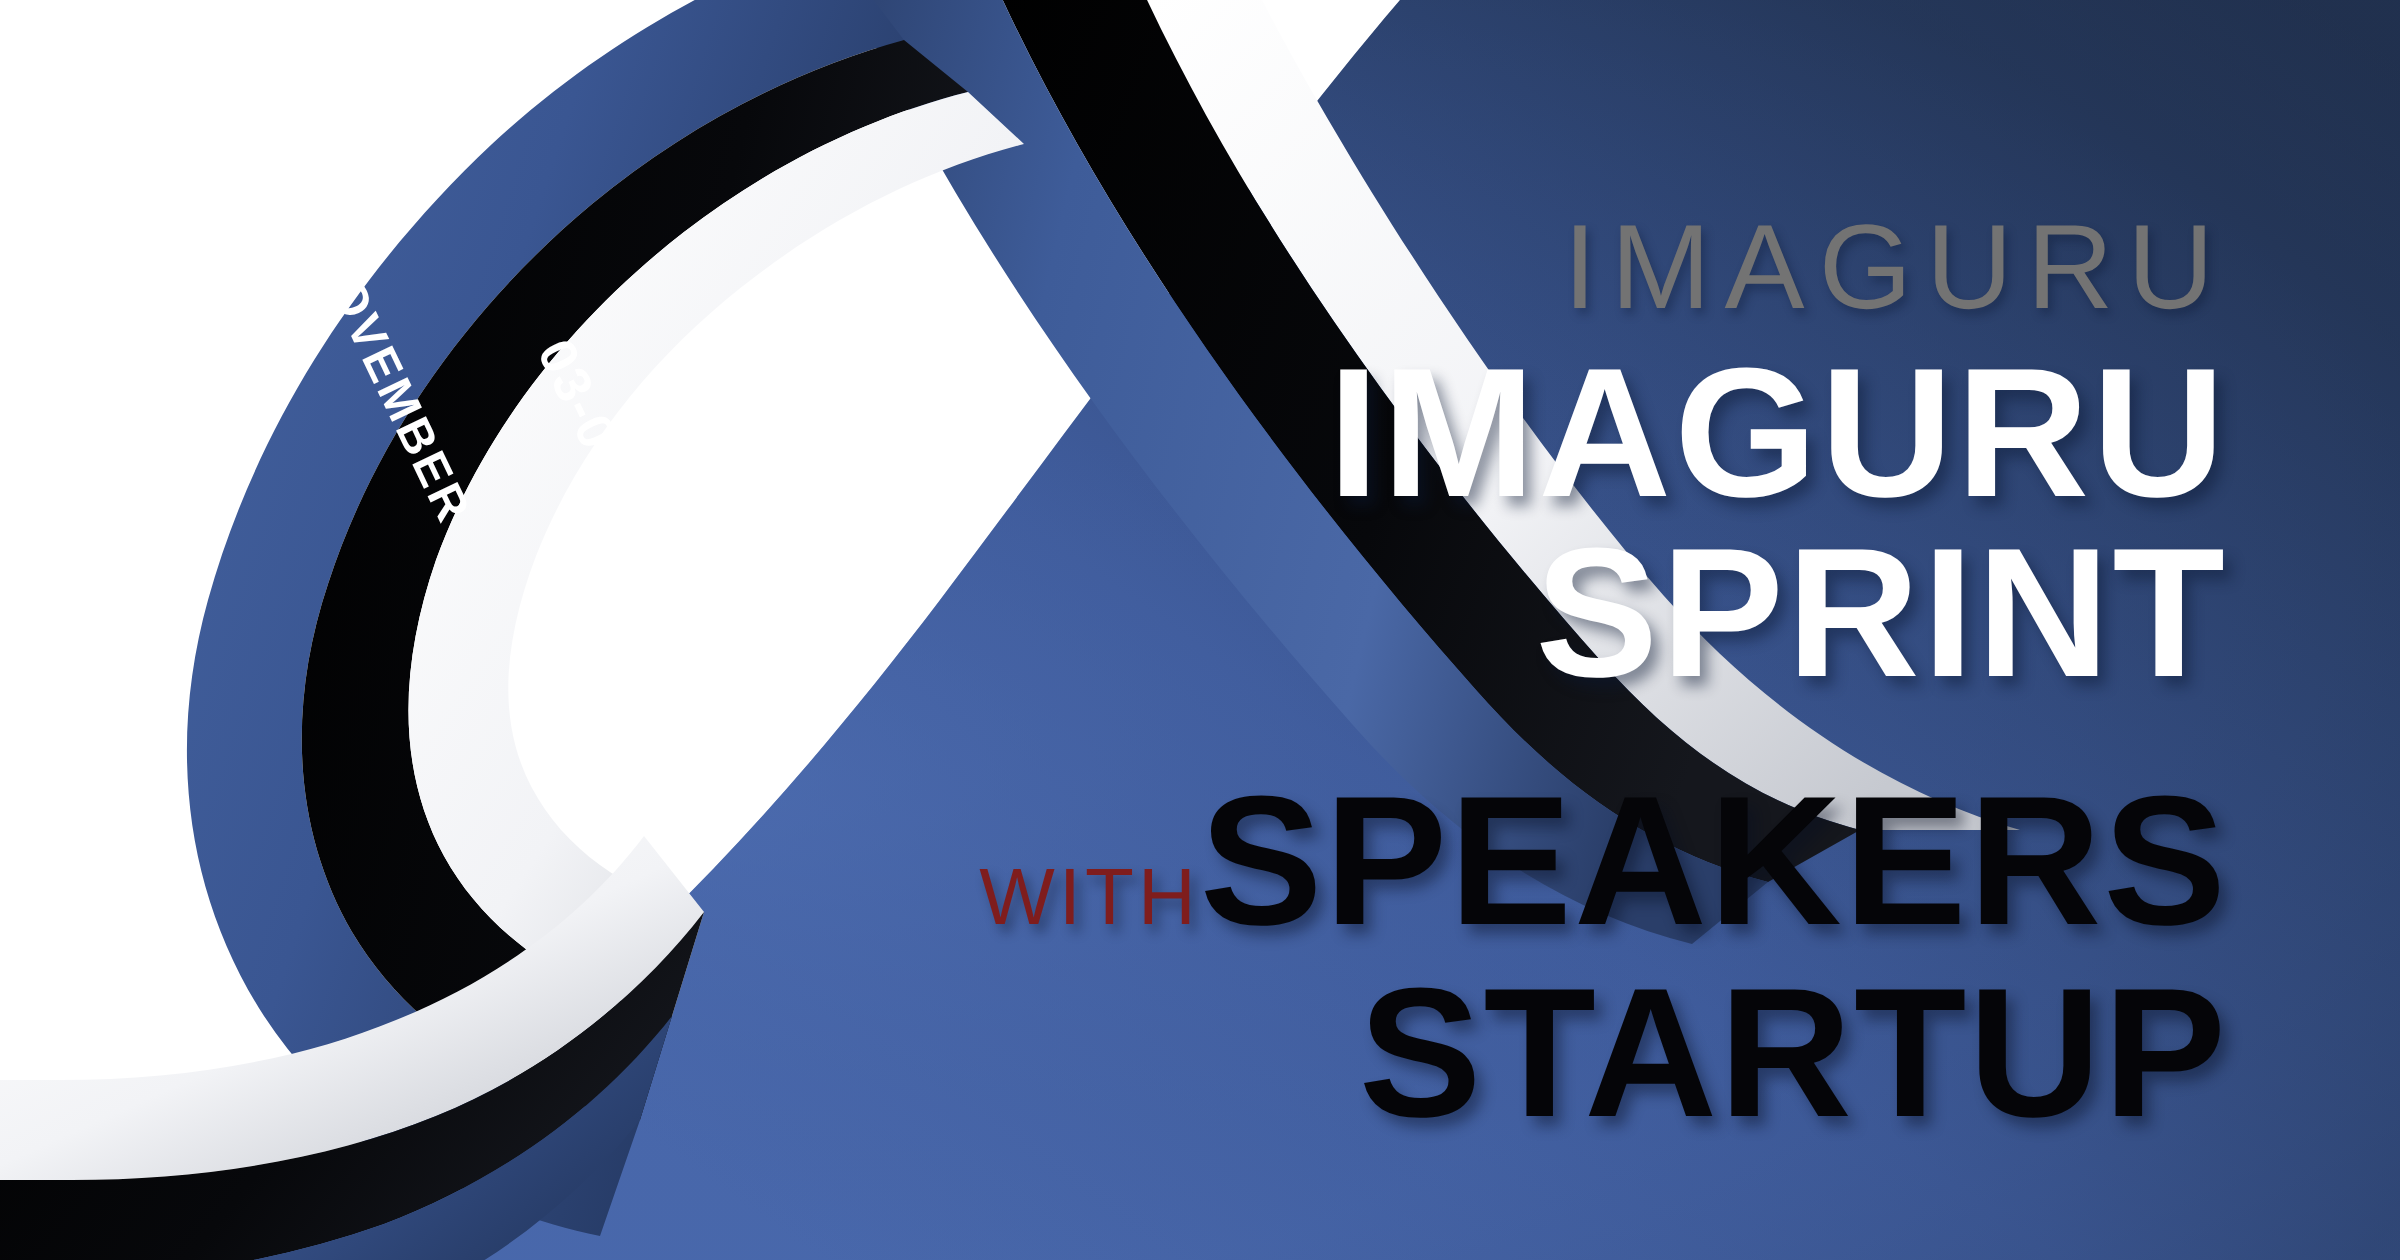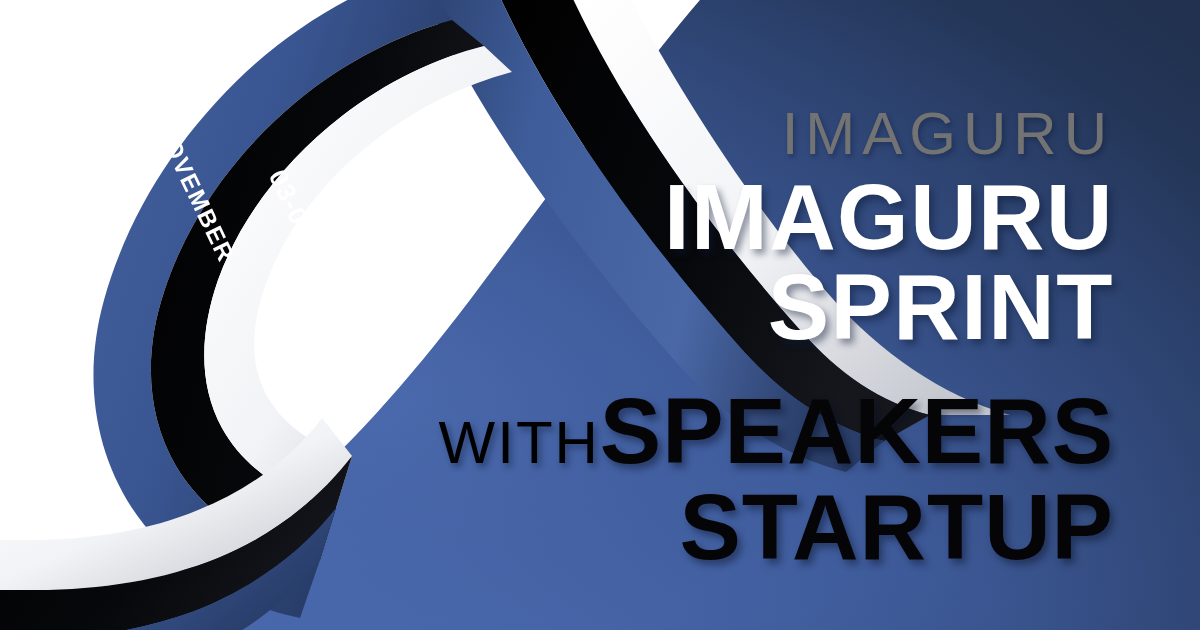--- a/index.html
+++ b/index.html
@@ -88,23 +88,23 @@
     text-shadow: 4px 5px 7px rgba(12,24,52,0.45);
   }
   .title-2 { margin-top: 0; }
 
   .sub-line-1 {
     margin: 34px 0 0 0;
     line-height: 0.98;
     white-space: nowrap;
   }
   .with-word {
-    font-size: 60px;
+    font-size: 40px;
     font-weight: 300;
-    color: #000000;
+    color: #7f1d1d;
     letter-spacing: 2px;
     vertical-align: baseline;
     text-shadow: 3px 4px 6px rgba(8,14,34,0.40);
   }
   .sub-strong {
     font-size: 92px;
     font-weight: 900;
     color: #050508;
     letter-spacing: 1px;
     vertical-align: baseline;

